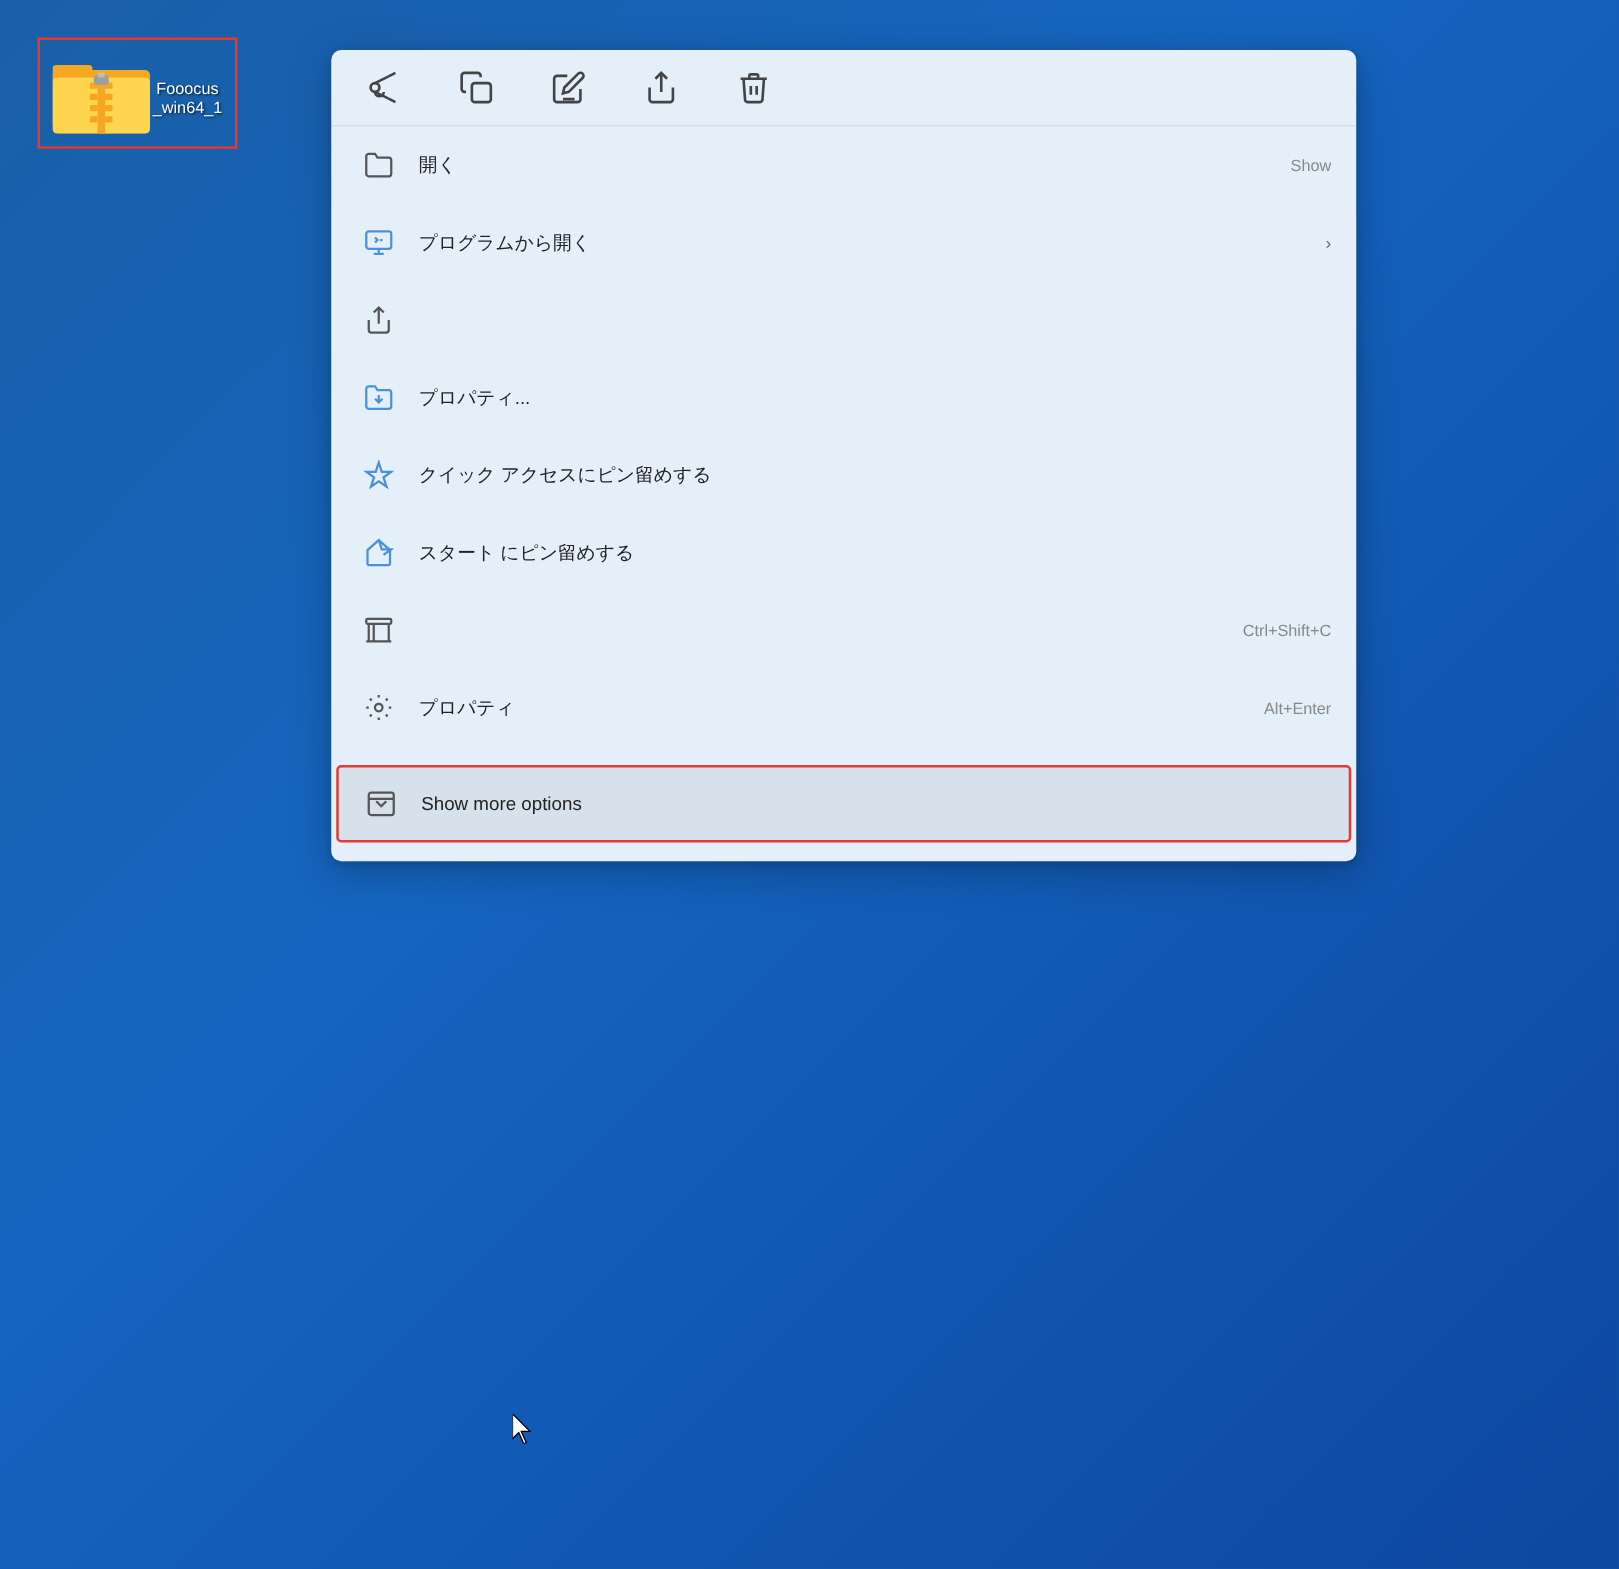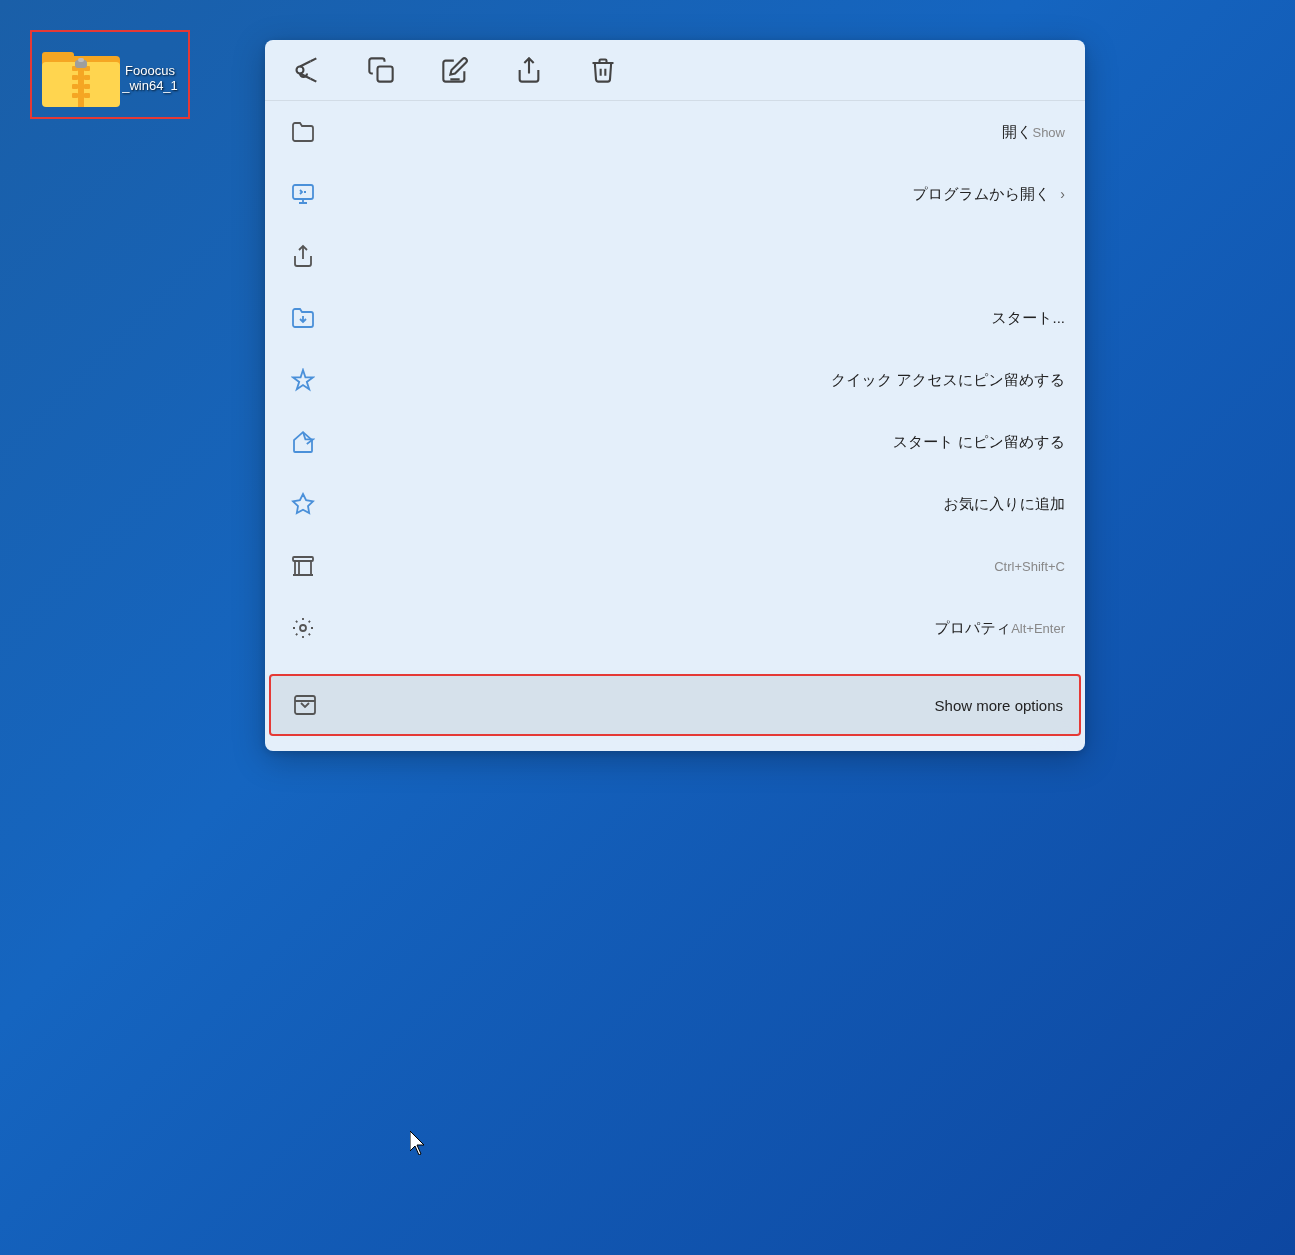--- a/index.html
+++ b/index.html
@@ -64,21 +64,20 @@
     .context-menu {
       position: absolute;
       top: 40px;
       left: 265px;
       width: 820px;
       background: rgba(235, 244, 252, 0.97);
       backdrop-filter: blur(20px);
       border-radius: 8px;
       box-shadow: 0 8px 32px rgba(0,0,0,0.25), 0 2px 8px rgba(0,0,0,0.15);
       overflow: hidden;
-      text-align: right;
     }
 
     
     .toolbar-row {
       display: flex;
       align-items: center;
       padding: 10px 20px;
       gap: 30px;
       border-bottom: 1px solid rgba(0,0,0,0.08);
     }
@@ -272,21 +271,21 @@
       </div>
     </div>
 
     <div class="menu-item">
       <div class="menu-item-icon">
         <svg viewBox="0 0 24 24" fill="none" stroke="#4a90d9" stroke-width="1.8">
           <path d="M22 19a2 2 0 0 1-2 2H4a2 2 0 0 1-2-2V5a2 2 0 0 1 2-2h5l2 3h9a2 2 0 0 1 2 2z"></path>
           <path d="M12 10v6M9 13l3 3 3-3"></path>
         </svg>
       </div>
-      <span class="menu-item-text">スタート...</span>
+      <span class="menu-item-text">プロパティ...</span>
     </div>
 
     <div class="menu-item">
       <div class="menu-item-icon">
         <svg viewBox="0 0 24 24" fill="none" stroke="#4a90d9" stroke-width="1.8">
           <path d="M12 2l2.4 7.4H22l-6.2 4.5 2.4 7.4L12 17l-6.2 4.3 2.4-7.4L2 9.4h7.6z"></path>
         </svg>
       </div>
       <span class="menu-item-text">クイック アクセスにピン留めする</span>
     </div>
@@ -294,28 +293,20 @@
     <div class="menu-item">
       <div class="menu-item-icon">
         <svg viewBox="0 0 24 24" fill="none" stroke="#4a90d9" stroke-width="1.8">
           <path d="M21 10.1l-9-8-9 8V21a1 1 0 0 0 1 1h16a1 1 0 0 0 1-1z"></path>
           <path d="M12 2l2.4 7.4H22l-6.2 4.5"></path>
         </svg>
       </div>
       <span class="menu-item-text">スタート にピン留めする</span>
     </div>
 
-    <div class="menu-item">
-      <div class="menu-item-icon">
-        <svg viewBox="0 0 24 24" fill="none" stroke="#4a90d9" stroke-width="1.8">
-          <polygon points="12 2 15.09 8.26 22 9.27 17 14.14 18.18 21.02 12 17.77 5.82 21.02 7 14.14 2 9.27 8.91 8.26 12 2"></polygon>
-        </svg>
-      </div>
-      <span class="menu-item-text">お気に入りに追加</span>
-    </div>
 
 
     <div class="menu-item">
       <div class="menu-item-icon">
         <svg viewBox="0 0 24 24" fill="none" stroke="#555" stroke-width="1.8">
           <rect x="2" y="3" width="20" height="4" rx="1"></rect>
           <path d="M4 7v14M8 7v14M20 7v14"></path>
           <path d="M2 21h20"></path>
         </svg>
       </div>

